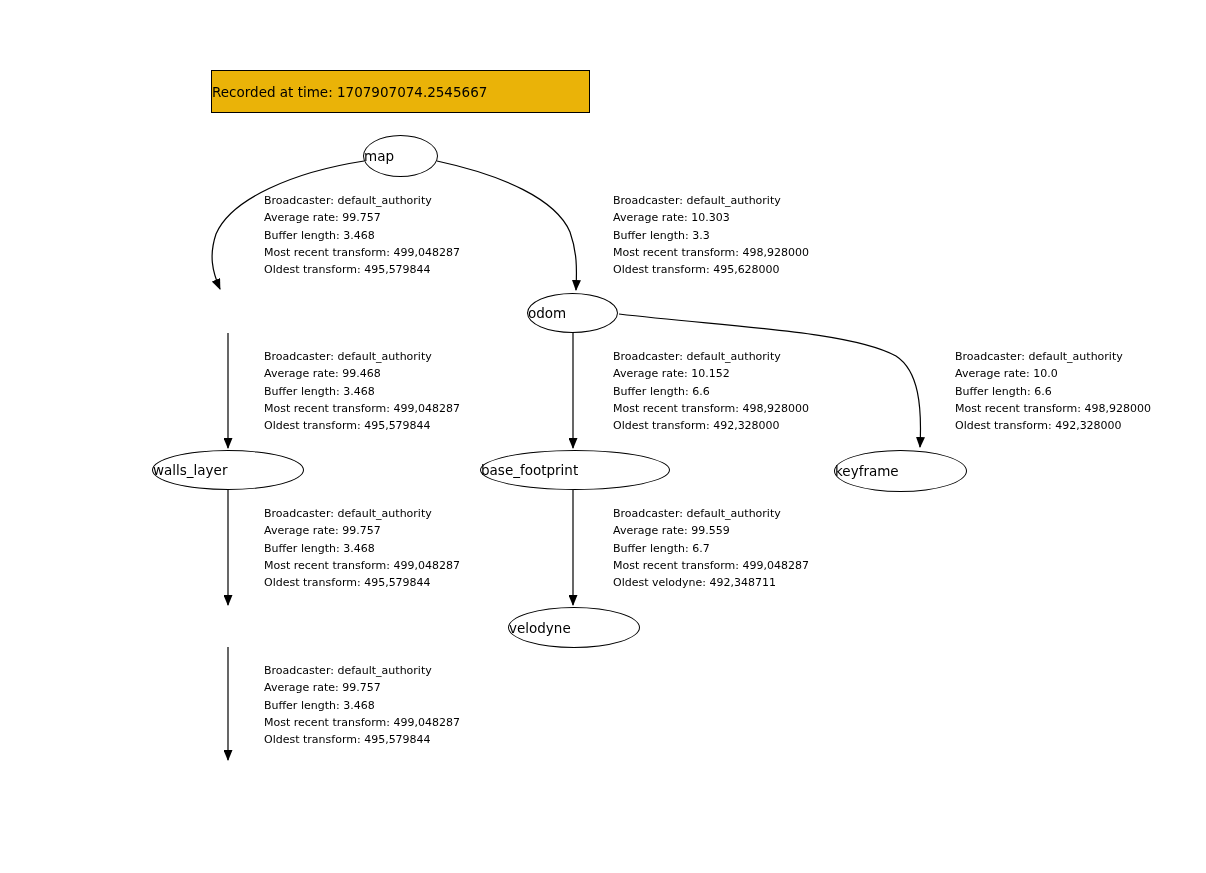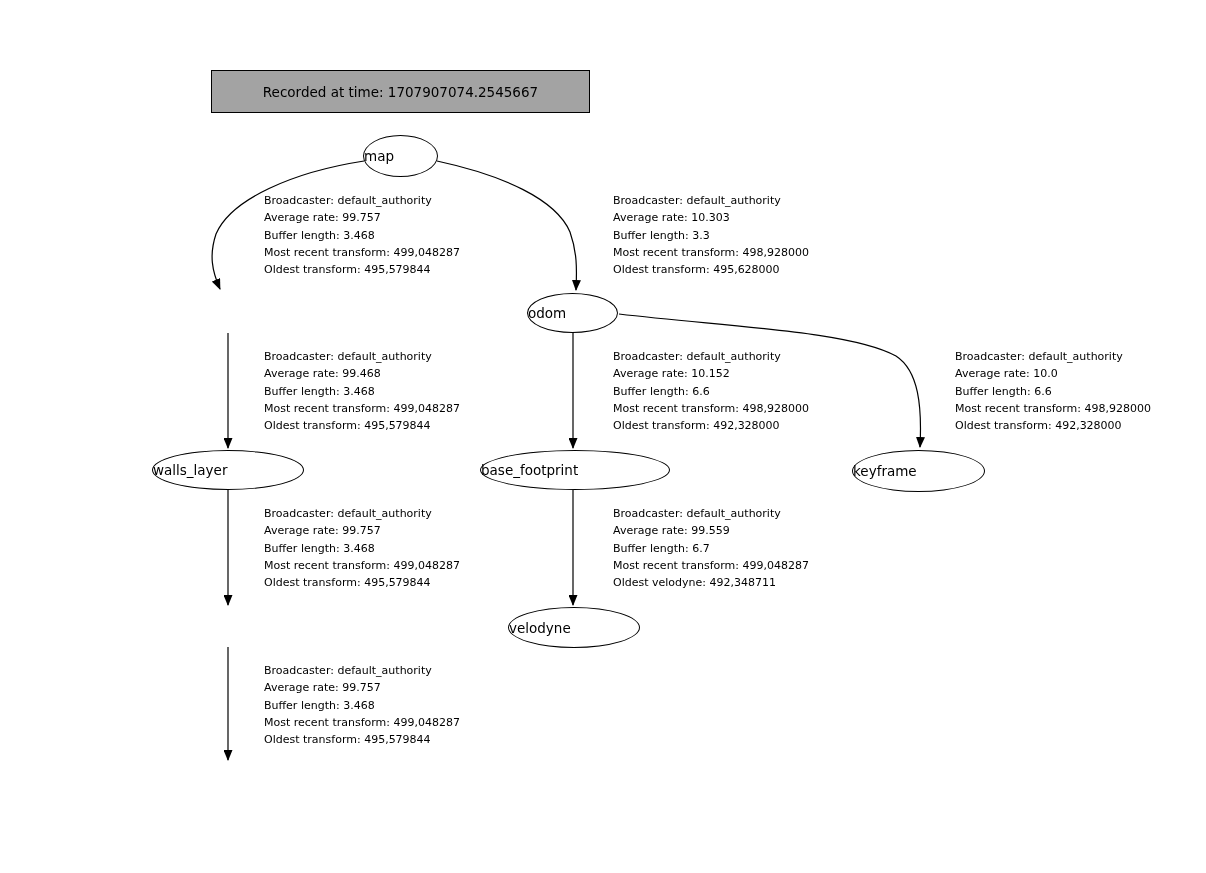--- a/index.html
+++ b/index.html
@@ -28,24 +28,24 @@
     stroke: #000000;
     stroke-width: 1.2;
   }
   .title-box {
     position: absolute;
     left: 211px;
     top: 70px;
     width: 377px;
     height: 41px;
     border: 1px solid #000000;
-    background: #a3a3a3;
+    background: #eab308;
     display: flex;
     align-items: center;
-    justify-content: center;
+    justify-content: flex-start;
     font-size: 13.5px;
   }
   .node {
     position: absolute;
     border: 1.2px solid #000000;
     border-radius: 50%;
     background: #ffffff;
     display: flex;
     align-items: center;
     justify-content: flex-start;
@@ -91,21 +91,21 @@
   </div>
   <div class="node" style="left:527px; top:293px; width:91px;  height:40px;">
     <span>odom</span>
   </div>
   <div class="node" style="left:152px; top:450px; width:152px; height:40px;">
     <span>walls_layer</span>
   </div>
   <div class="node" style="left:480px; top:450px; width:190px; height:40px;">
     <span>base_footprint</span>
   </div>
-  <div class="node" style="left:852px; top:450px; width:133px; height:42px;">
+  <div class="node" style="left:834px; top:450px; width:133px; height:42px;">
     <span>keyframe</span>
   </div>
   <div class="node" style="left:508px; top:607px; width:132px; height:41px;">
     <span>velodyne</span>
   </div>
 
   <div class="elabel" style="left:264px; top:192px;">
     <div>Broadcaster: default_authority</div>
     <div>Average rate: 99.757</div>
     <div>Buffer length: 3.468</div>

